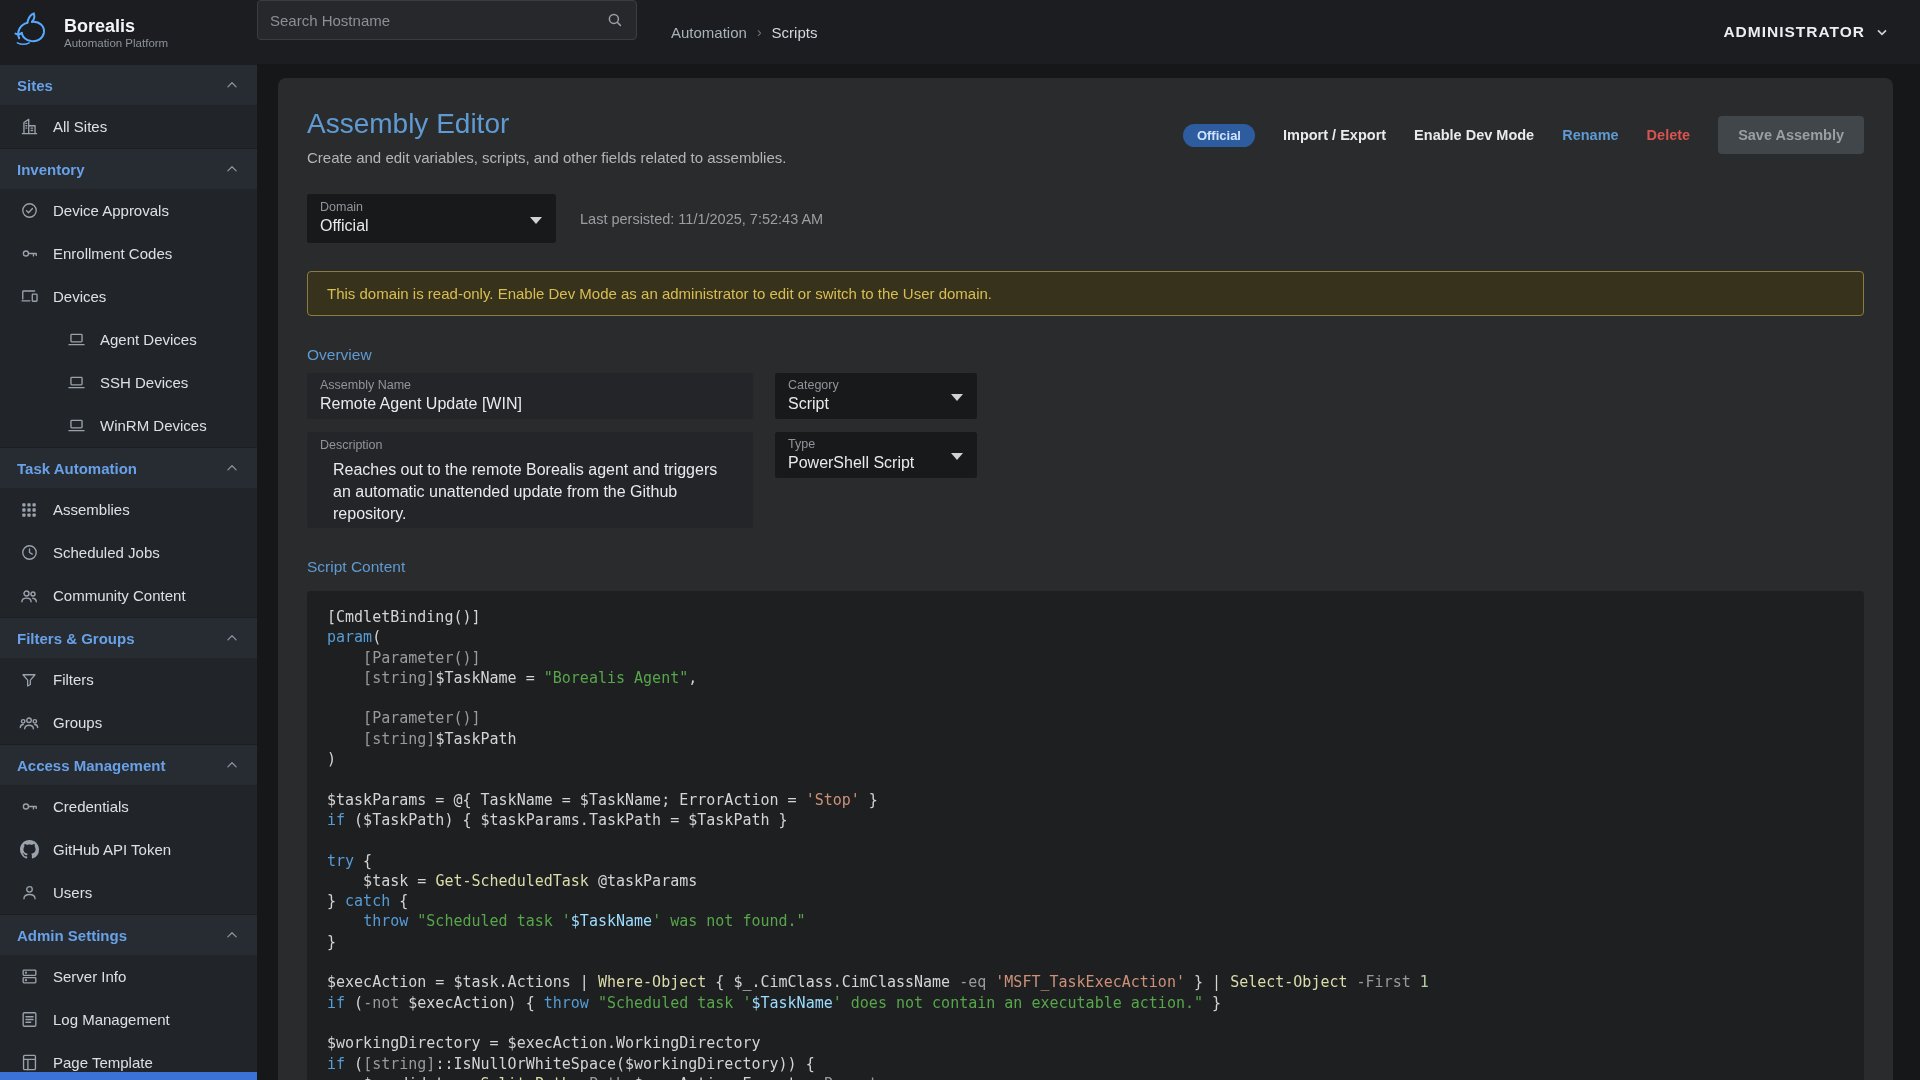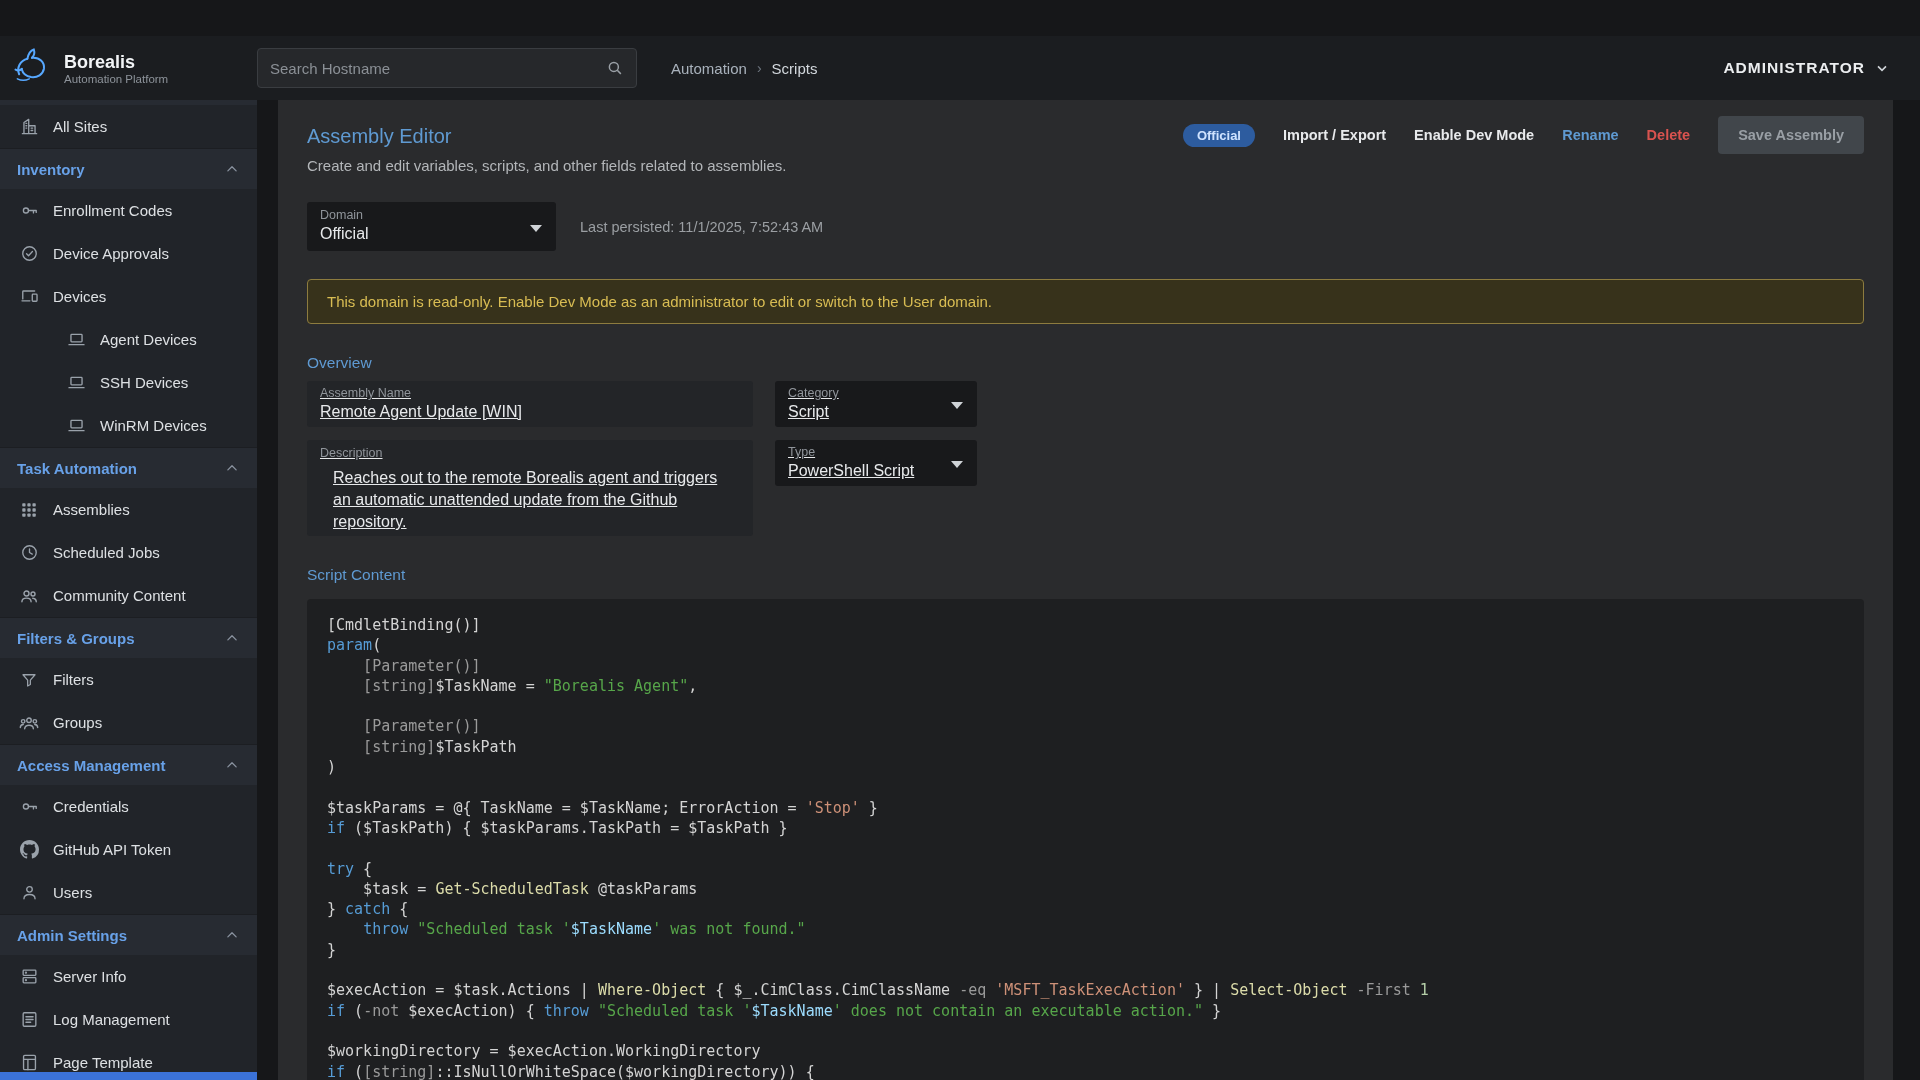--- a/index.html
+++ b/index.html
@@ -7,21 +7,21 @@
   body {
     background:#161719;
     font-family:"Liberation Sans", sans-serif;
     color:#e6e8ea;
     position:relative;
   }
 
   
   .topbar {
     position:absolute; top:0; left:0; right:0; height:64px;
-    background:#1b1d20; display:flex; align-items:center; z-index:5;margin-top:36px;
+    background:#1b1d20; display:flex; z-index:5;
   }
   .brand { width:257px; display:flex; align-items:center; gap:10px; padding-left:10px; flex-shrink:0; }
   .brand-logo { flex-shrink:0; }
   .brand-name { font-size:18px; font-weight:700; color:#f2f4f6; line-height:20px; }
   .brand-sub { font-size:11.5px; color:#8d939a; margin-top:1px; }
   .searchbox {
     width:380px; height:40px; background:#26282b; border:1px solid #3a3d41;
     border-radius:4px; display:flex; align-items:center; padding:0 12px; gap:8px;
   }
   .searchbox input {
@@ -60,21 +60,21 @@
   .side-active-partial {
     position:absolute; bottom:0; left:0; right:0; height:8px; background:#3b72d8;
   }
 
   
   .main-card {
     position:absolute; left:278px; top:78px; right:27px; height:1240px;
     background:#2a2b2d; border-radius:8px; padding:30px 29px;
   }
   .card-head { display:flex; justify-content:space-between; align-items:flex-start; }
-  .page-title { font-size:20px; font-weight:500; color:#5f9ad2;margin-top:17px; }
+  .page-title { font-size:28px; font-weight:500; color:#5f9ad2; }
   .page-subtitle { font-size:15px; color:#b3b6b9; margin-top:9px; }
   .head-actions { display:flex; align-items:center; gap:28px; margin-top:8px; }
   .badge-official {
     background:#2d5c9f; color:#cfe3ff; font-size:13px; font-weight:600;
     padding:4px 14px; border-radius:12px;
   }
   .txt-btn { background:none; border:none; font-family:"Liberation Sans", sans-serif;
     font-size:14.5px; font-weight:700; color:#e8eaec; cursor:pointer; }
   .txt-btn.blue { color:#5f9ad2; }
   .txt-btn.red { color:#d9534f; }
@@ -101,21 +101,21 @@
 
   .warning-banner {
     margin-top:28px; background:#37321b; border:1px solid #8d7c3f; border-radius:4px;
     padding:13px 19px; color:#d9bd53; font-size:15px;
   }
 
   .section-label { margin-top:30px; font-size:15.5px; color:#5f9ad2; }
 
   .fields-grid {
     margin-top:9px; display:grid; grid-template-columns:446px 202px;
-    column-gap:22px; row-gap:13px; align-items:start;text-decoration:underline;
+    column-gap:22px; row-gap:13px; align-items:start;
   }
   .filled-field { background:#232528; cursor:text; }
   .name-field { height:46px; padding-top:5px; }
   .desc-field { height:96px; }
   .desc-value { margin:7px 0 0 13px; white-space:normal; line-height:22px; width:400px; }
   .cat-field, .type-field { height:46px; padding-top:5px; }
 
   .code-editor {
     margin-top:15px; background:#1e1f21; border-radius:4px;
     padding:16px 20px; font-family:"DejaVu Sans Mono", monospace;
@@ -201,34 +201,34 @@
         <span>Inventory</span>
         <span class="side-chev">
           <svg width="18" height="18" viewBox="0 0 24 24" fill="none" stroke="currentColor" stroke-width="1.7" stroke-linecap="round" stroke-linejoin="round">
             <path d="M6.5 14.5L12 9l5.5 5.5"></path>
           </svg>
         </span>
       </div>
       <div class="side-item">
         <span class="side-icon">
           <svg width="19" height="19" viewBox="0 0 24 24" fill="none" stroke="currentColor" stroke-width="1.7" stroke-linecap="round" stroke-linejoin="round">
+            <circle cx="12" cy="12" r="8.5"></circle>
+            <path d="M8.3 12.3l2.5 2.5 4.9-5.4"></path>
+          </svg>
+        </span>
+        <span class="side-label">Device Approvals</span>
+      </div>
+      <div class="side-item">
+        <span class="side-icon">
+          <svg width="19" height="19" viewBox="0 0 24 24" fill="none" stroke="currentColor" stroke-width="1.7" stroke-linecap="round" stroke-linejoin="round">
             <circle cx="7.5" cy="12" r="3.2"></circle>
             <path d="M10.7 12H20.5M17 12v3M20.5 12v2.4"></path>
           </svg>
         </span>
         <span class="side-label">Enrollment Codes</span>
-      </div>
-      <div class="side-item">
-        <span class="side-icon">
-          <svg width="19" height="19" viewBox="0 0 24 24" fill="none" stroke="currentColor" stroke-width="1.7" stroke-linecap="round" stroke-linejoin="round">
-            <circle cx="12" cy="12" r="8.5"></circle>
-            <path d="M8.3 12.3l2.5 2.5 4.9-5.4"></path>
-          </svg>
-        </span>
-        <span class="side-label">Device Approvals</span>
       </div>
       <div class="side-item">
         <span class="side-icon">
           <svg width="19" height="19" viewBox="0 0 24 24" fill="none" stroke="currentColor" stroke-width="1.7" stroke-linecap="round" stroke-linejoin="round">
             <path d="M2.5 17.5h10M3.5 15V6a1 1 0 0 1 1-1h14"></path>
             <rect x="15.5" y="9" width="6" height="9" rx="1"></rect>
           </svg>
         </span>
         <span class="side-label">Devices</span>
       </div>

